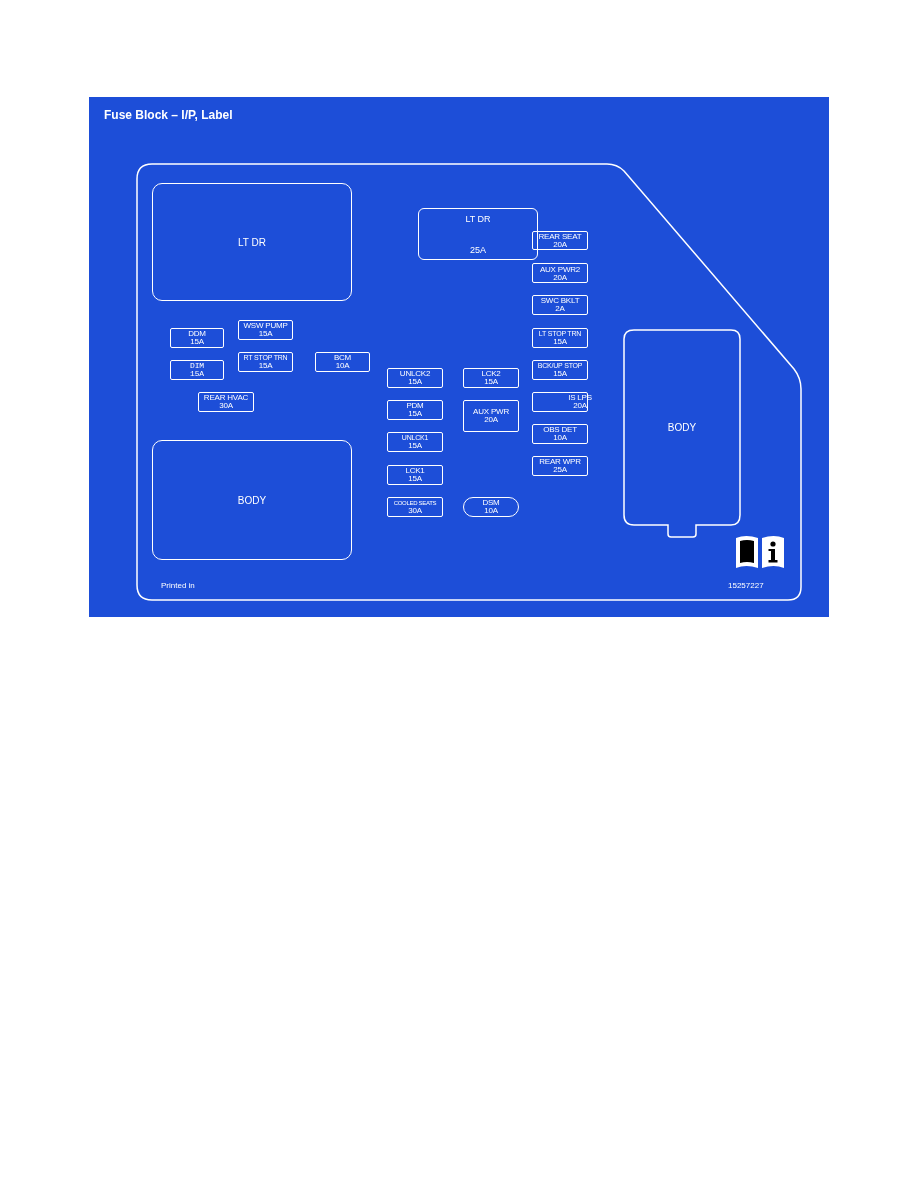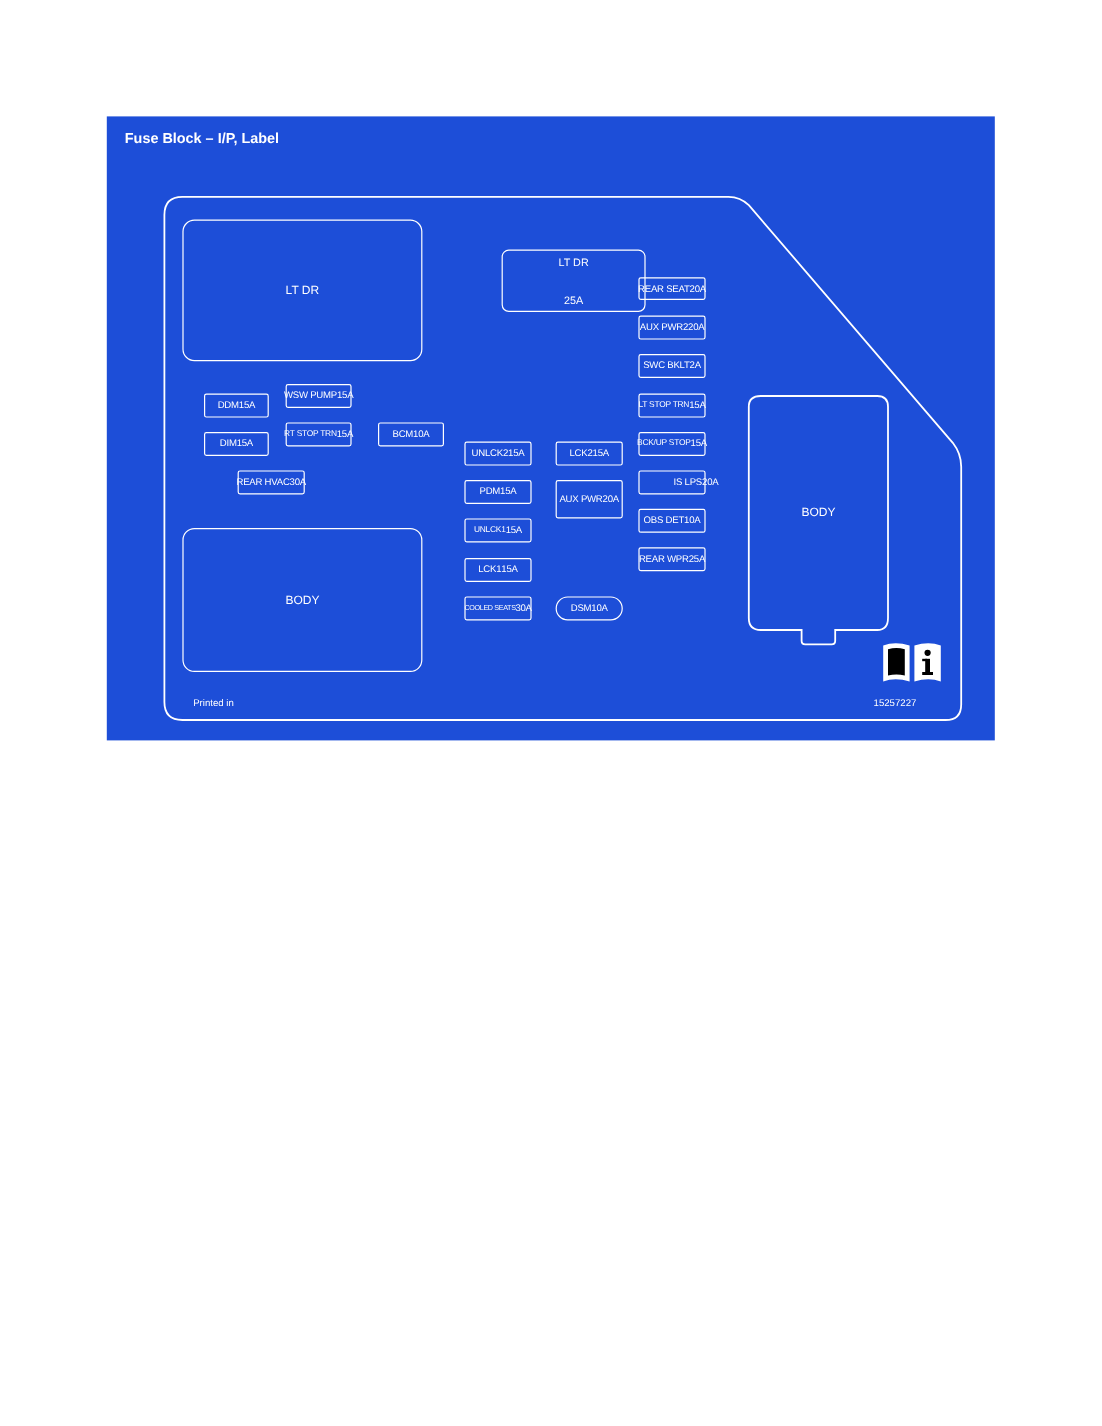--- a/index.html
+++ b/index.html
@@ -2,21 +2,21 @@
 <html><head>
 <meta charset="utf-8">
 <style>
   html, body { margin:0; padding:0; background:#ffffff; }
   body { width:918px; height:1188px; position:relative; font-family:"Liberation Sans", sans-serif; }
   #panel { position:absolute; left:89px; top:97px; width:740px; height:520px; background:#1d4ed8; overflow:hidden; }
   #title { position:absolute; left:15px; top:11px; color:#ffffff; font-size:12px; font-weight:bold; }
   #outline { position:absolute; left:0; top:0; }
   .abs { position:absolute; box-sizing:border-box; }
   .relay { border:1.5px solid #ffffff; border-radius:10px; color:#ffffff; display:flex; align-items:center; justify-content:center; text-align:center; font-size:10px;gap:21px; }
-  .fuse { border:1.5px solid #ffffff; border-radius:2px; color:#ffffff; display:flex; flex-direction:row; align-items:center; justify-content:center; text-align:center; font-size:8px; line-height:8px; letter-spacing:-0.2px; }
+  .fuse { border:1.5px solid #ffffff; border-radius:2px; color:#ffffff; display:flex; flex-direction:column; align-items:center; justify-content:center; text-align:center; font-size:8px; line-height:8px; letter-spacing:-0.2px; }
   .fuse .nm { white-space:nowrap; }
   .relay .inner { line-height:10px; font-size:9px; }
   .foot { color:#ffffff; font-size:8px; }
 </style>
 </head>
 <body>
 
 <div id="panel">
   <div id="title">Fuse Block – I/P, Label</div>
 
@@ -39,21 +39,21 @@
 
   <div class="abs relay" style="left:329px; top:111px; width:120px; height:52px; flex-direction:column; border-radius:6px;">
     <span class="inner">LT DR</span>
     <span class="inner">25A</span>
   </div>
 
   <div class="abs fuse" style="left:81px; top:231px; width:54px; height:20px;">
     <span class="nm">DDM</span>
     <span>15A</span>
   </div>
-  <div class="abs fuse" style="left:81px; top:263px; width:54px; height:20px;">
+  <div class="abs fuse" style="left:81px; top:263px; width:54px; height:20px;font-family:Liberation Mono, monospace;">
     <span class="nm">DIM</span>
     <span>15A</span>
   </div>
   <div class="abs fuse" style="left:81px; top:295px; width:56px; height:20px;margin-left:28px;">
     <span class="nm">REAR HVAC</span>
     <span>30A</span>
   </div>
   <div class="abs fuse" style="left:149px; top:223px; width:55px; height:20px;">
     <span class="nm">WSW PUMP</span>
     <span>15A</span>

